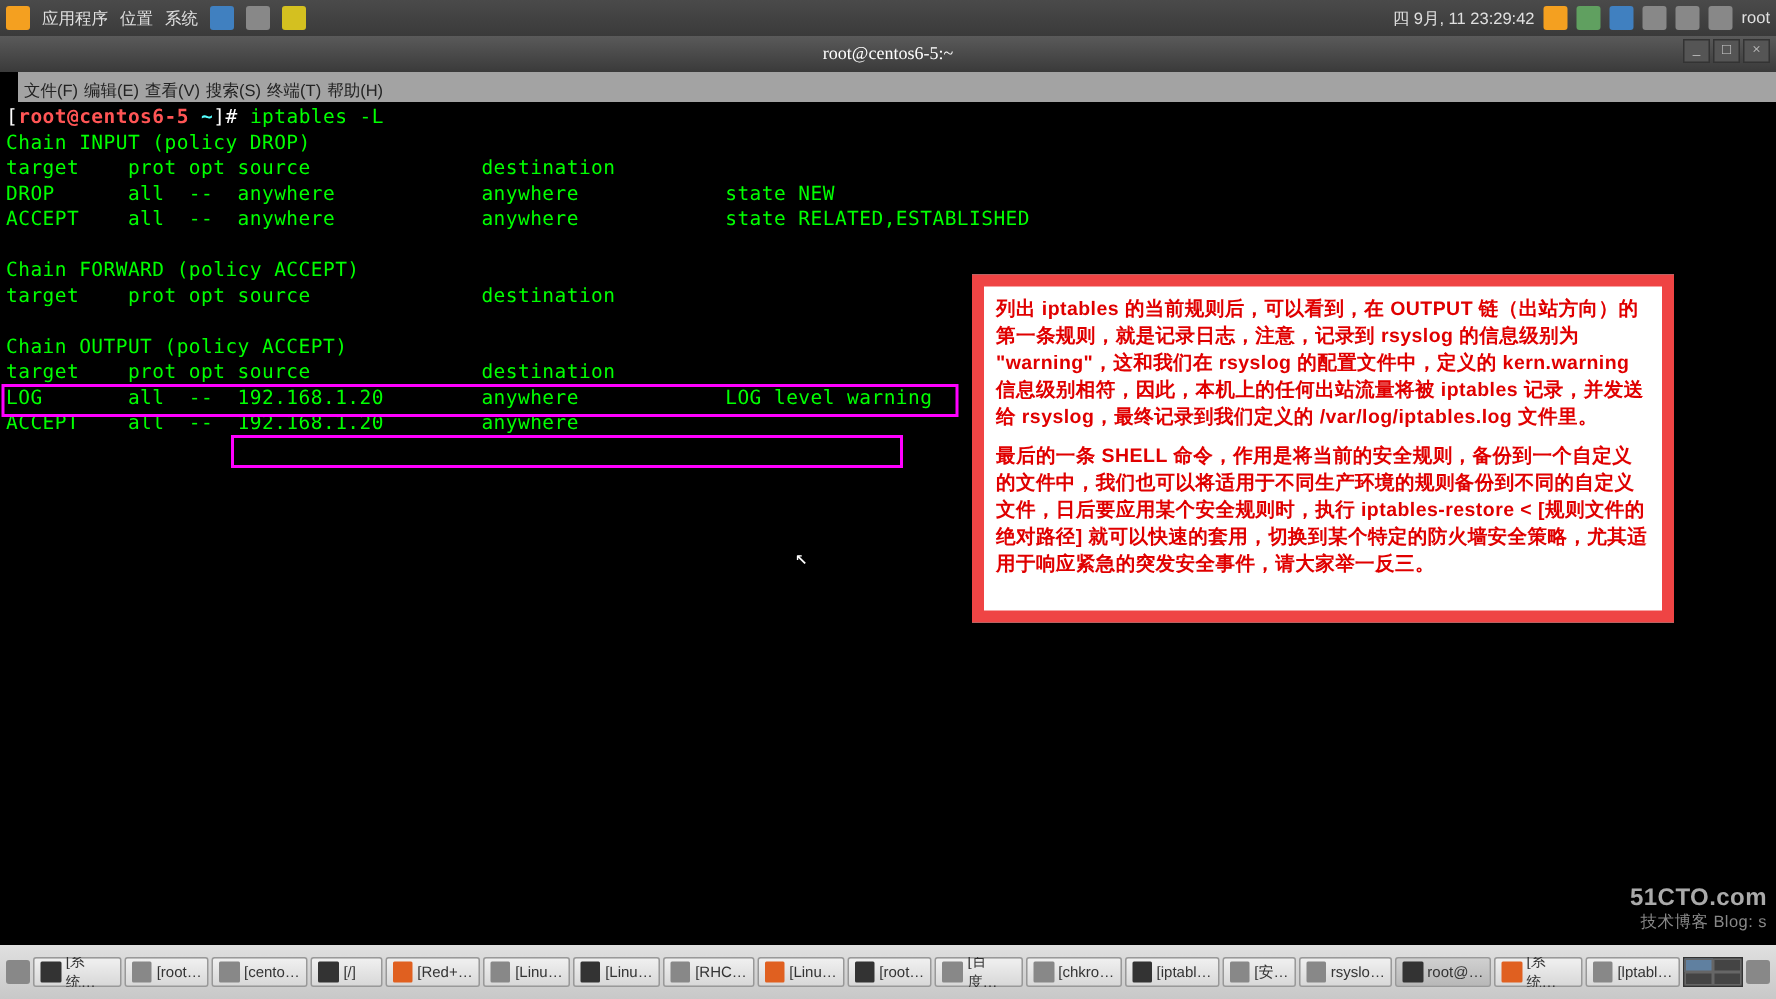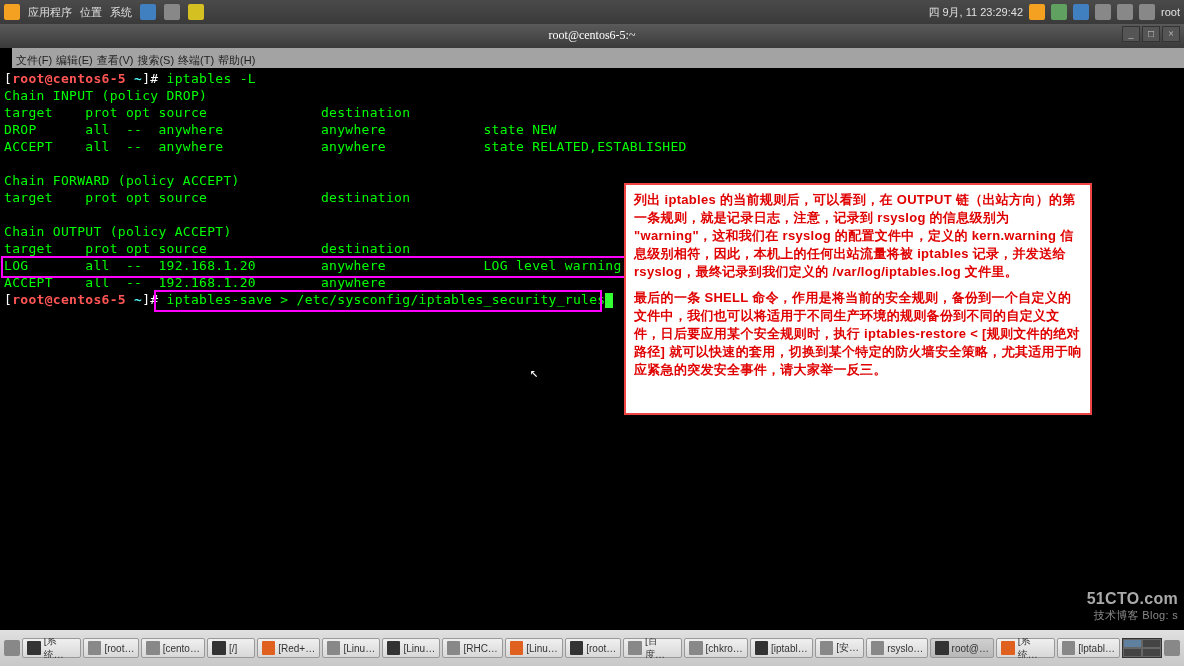--- a/index.html
+++ b/index.html
@@ -18,21 +18,21 @@
 .menu-bar { height: 20px; background: #a3a3a3; display: flex; align-items: flex-end; font-size: 11px; font-family: sans-serif; color: #222; padding: 0 4px; gap: 4px; margin-left: 12px; }
 .terminal { background: #000; color: #00ff00; font-family: "DejaVu Sans Mono", monospace; font-size: 13px; line-height: 17px; padding: 2px 4px; position: relative; height: 584px; letter-spacing: 0.3px; }
 .term-line { white-space: pre; }
 .red-b { color: #ff5555; font-weight: bold; }
 .cyan-b { color: #55ffff; font-weight: bold; }
 .white-t { color: #ffffff; }
 .magenta-box { border: 2px solid #ff00ff; position: absolute; padding: 0; }
 .box1 { left: 1px; top: 188px; width: 638px; height: 22px; }
 .box2 { left: 154px; top: 222px; width: 448px; height: 22px; }
 .green-cursor { background: #33ff33; width: 8px; height: 15px; display: inline-block; vertical-align: bottom; }
-.annotation { position: absolute; left: 624px; top: 115px; width: 468px; height: 232px; background: #fff; border: 2px solid #ef4444; color: #e00000; font-family: sans-serif; font-size: 13px; line-height: 18px; padding: 6px 8px; font-weight: bold; }
+.annotation { position: absolute; left: 648px; top: 115px; width: 468px; height: 232px; background: #fff; border: 8px solid #ef4444; color: #e00000; font-family: sans-serif; font-size: 13px; line-height: 18px; padding: 6px 8px; font-weight: bold; }
 .annotation p { margin-bottom: 8px; }
 .cursor-arrow { position: absolute; left: 530px; top: 296px; color: #fff; font-size: 14px; }
 .bottom-taskbar { position: absolute; bottom: 0; left: 0; right: 0; height: 36px; background: linear-gradient(#e0e0e0, #c8c8c8); display: flex; align-items: center; padding: 0 4px; gap: 2px; font-size: 10px; font-family: sans-serif; }
 .task-item { height: 20px; background: linear-gradient(#f0f0f0, #d8d8d8); border: 1px solid #999; padding: 0 4px; display: flex; align-items: center; gap: 3px; border-radius: 2px; min-width: 48px; color: #333; }
 .task-item.active { background: linear-gradient(#d0d0d0, #b8b8b8); }
 .task-mini { width: 14px; height: 14px; background: #888; border-radius: 1px; }
 .task-mini.term { background: #333; }
 .task-mini.ff { background: #e06020; }
 .watermark { position: absolute; right: 6px; bottom: 28px; color: #888; font-size: 11px; font-family: sans-serif; text-align: right; }
 .watermark .big { font-size: 16px; font-weight: bold; color: #aaa; margin-top: 12px; }
@@ -90,21 +90,20 @@
 <div class="term-line">DROP      all  --  anywhere            anywhere            state NEW </div>
 <div class="term-line">ACCEPT    all  --  anywhere            anywhere            state RELATED,ESTABLISHED </div>
 <div class="term-line">&nbsp;</div>
 <div class="term-line">Chain FORWARD (policy ACCEPT)</div>
 <div class="term-line">target    prot opt source              destination         </div>
 <div class="term-line">&nbsp;</div>
 <div class="term-line">Chain OUTPUT (policy ACCEPT)</div>
 <div class="term-line">target    prot opt source              destination         </div>
 <div class="term-line">LOG       all  --  192.168.1.20        anywhere            LOG level warning </div>
 <div class="term-line">ACCEPT    all  --  192.168.1.20        anywhere            </div>
-<div class="term-line"><span class="white-t">[</span><span class="red-b">root@centos6-5</span><span class="white-t"> </span><span class="cyan-b">~</span><span class="white-t">]# </span><span>iptables-save &gt; /etc/sysconfig/iptables_security_rules</span><span class="green-cursor"></span></div>
 
 <div class="magenta-box box1"></div>
 <div class="magenta-box box2"></div>
 
 <div class="annotation">
   <p>列出 iptables 的当前规则后，可以看到，在 OUTPUT 链（出站方向）的第一条规则，就是记录日志，注意，记录到 rsyslog 的信息级别为 "warning"，这和我们在 rsyslog 的配置文件中，定义的 kern.warning 信息级别相符，因此，本机上的任何出站流量将被 iptables 记录，并发送给 rsyslog，最终记录到我们定义的 /var/log/iptables.log 文件里。</p>
   <p>最后的一条 SHELL 命令，作用是将当前的安全规则，备份到一个自定义的文件中，我们也可以将适用于不同生产环境的规则备份到不同的自定义文件，日后要应用某个安全规则时，执行 iptables-restore &lt; [规则文件的绝对路径] 就可以快速的套用，切换到某个特定的防火墙安全策略，尤其适用于响应紧急的突发安全事件，请大家举一反三。</p>
 </div>
 
 <div class="cursor-arrow">↖</div>

